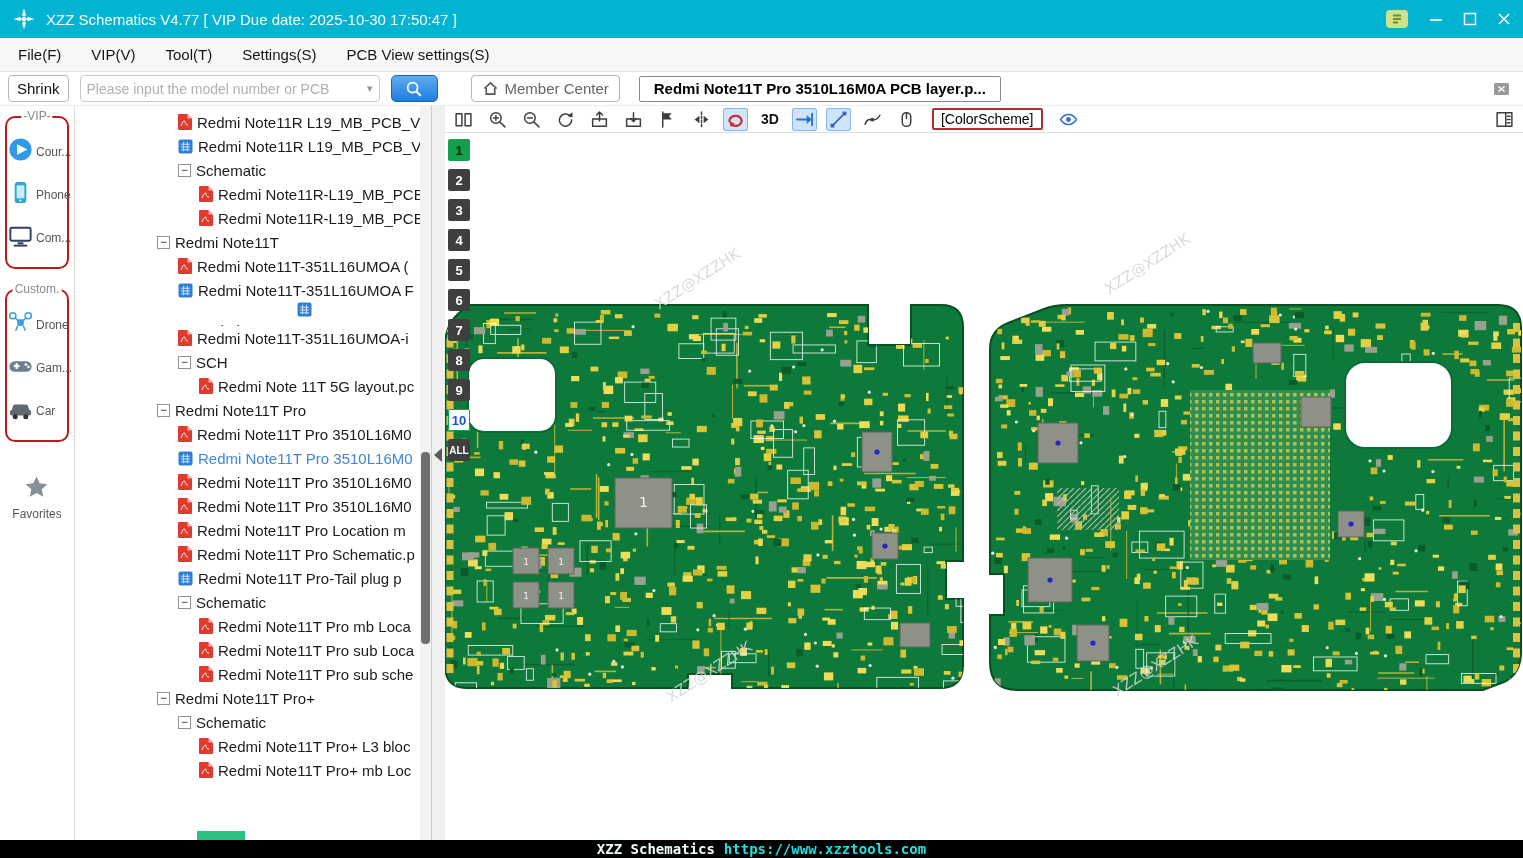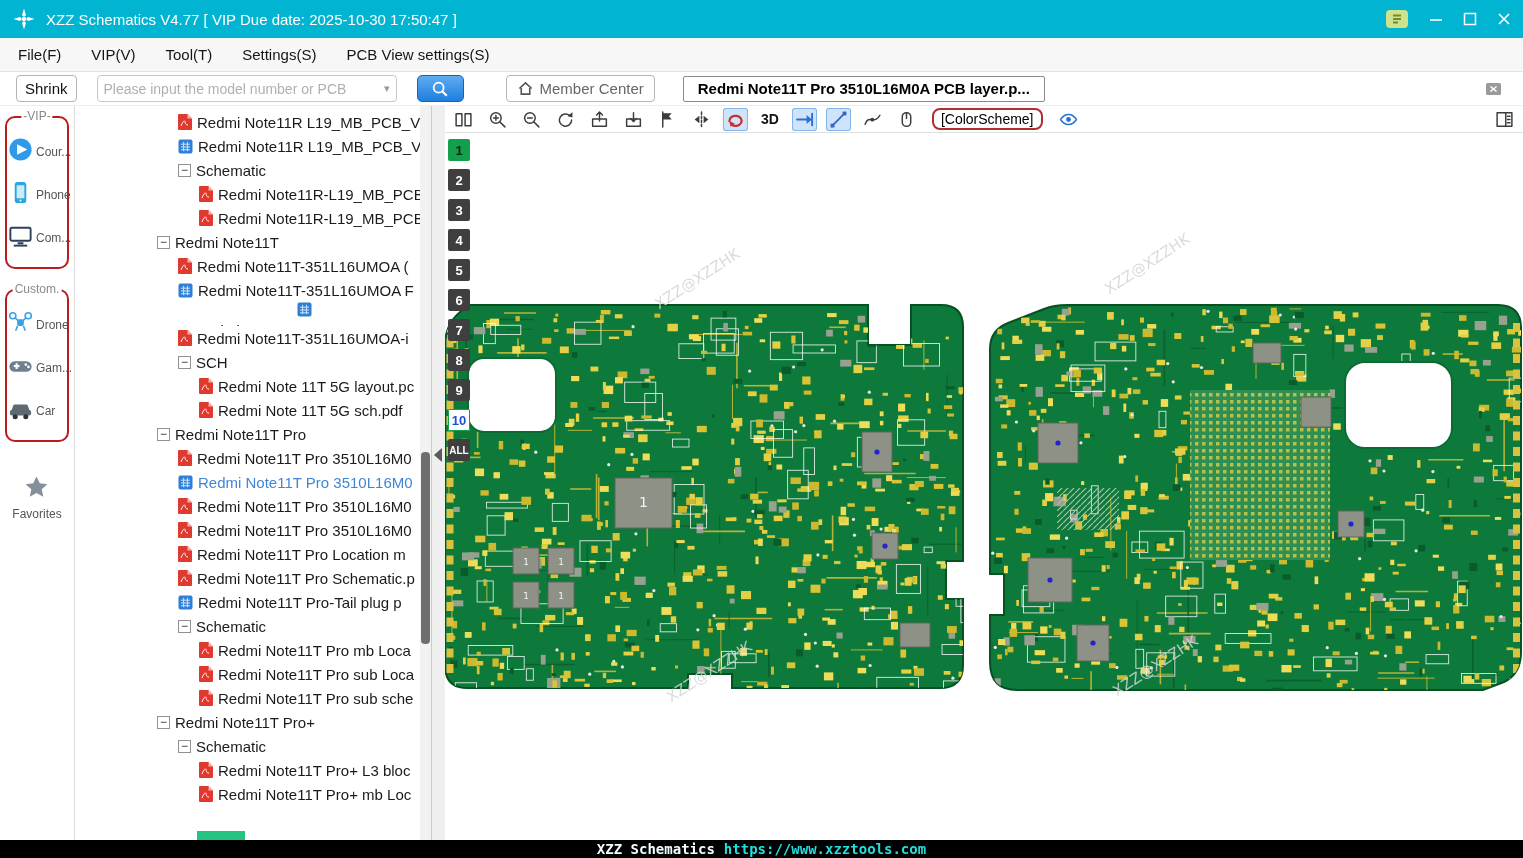--- a/index.html
+++ b/index.html
@@ -8,21 +8,21 @@
 .app{width:1523px;height:858px;display:flex;flex-direction:column;background:#fff}
 
 .titlebar{height:38px;background:#00b4d2;display:flex;align-items:center;padding:0 12px;gap:10px;flex:none}
 .title-text{color:#fff;font-size:15px}
 .title-controls{margin-left:auto;display:flex;align-items:center;gap:20px}
 .winbtn{cursor:pointer;display:flex;align-items:center}
 
 .menubar{height:34px;background:#f7f7f7;display:flex;align-items:center;gap:30px;padding:0 18px;border-bottom:1px solid #e3e3e3;flex:none}
 .menu-item{font-size:15px;color:#151515;cursor:pointer;white-space:nowrap}
 
-.searchrow{height:34px;display:flex;align-items:center;padding:0 16px;gap:20px;background:#fff;flex:none;border-bottom:1px solid #eee}
+.searchrow{height:34px;display:flex;align-items:center;padding:0 8px;gap:11px;background:#fff;flex:none;border-bottom:1px solid #eee}
 .shrink-btn{height:27px;padding:0 8px;background:#fff;border:1px solid #b5b5b5;border-radius:4px;font-size:15px;font-family:inherit;cursor:pointer;color:#111}
 .search-combo{width:300px;height:27px;border:1px solid #c8c8c8;border-radius:4px;display:flex;align-items:center;padding:0 6px;gap:4px;background:#fff}
 .search-combo input{flex:1;border:0;outline:0;font-size:14px;font-family:inherit;color:#333;min-width:0;background:transparent}
 .search-combo input::placeholder{color:#b0b0b0}
 .caret{color:#999;font-size:11px;flex:none}
 .search-btn{width:47px;height:27px;border:1px solid #1565c0;border-radius:5px;background:linear-gradient(#5fabf0,#1e7fe0);display:flex;align-items:center;justify-content:center;cursor:pointer}
 .member-btn{margin-left:22px;height:27px;display:flex;align-items:center;gap:6px;background:#fff;border:1px solid #b5b5b5;border-radius:4px;padding:0 10px;font-size:15px;color:#666;font-family:inherit;cursor:pointer;white-space:nowrap}
 .doc-tab{margin-left:8px;height:26px;display:flex;align-items:center;padding:0 14px;border:1px solid #8a8a8a;background:#fff;font-size:15px;font-weight:bold;color:#000;border-radius:2px;cursor:pointer;white-space:nowrap}
 .flex-spacer{flex:1}
 .panel-close{margin-right:4px;cursor:pointer;display:flex}
@@ -48,21 +48,21 @@
 
 .splitter{width:13px;background:#efefef;position:relative;flex:none;cursor:col-resize}
 .collapse-arrow{position:absolute;top:342px;left:2px;width:0;height:0;border-top:7px solid transparent;border-bottom:7px solid transparent;border-right:8px solid #5a5a5a}
 
 .content{flex:1;display:flex;flex-direction:column;min-width:0}
 .pcb-toolbar{height:27px;display:flex;align-items:center;padding:0 6px;gap:3px;border-bottom:1px solid #e0e0e0;background:#fff;flex:none}
 .tb-icons{display:flex;align-items:center;gap:9px}
 .tbtn{width:25px;height:23px;display:flex;align-items:center;justify-content:center;border-radius:3px;cursor:pointer}
 .tbtn.on{background:#cfe4fa;box-shadow:inset 0 0 0 1px #85b6e8}
 .tbtn.txt{font-size:14px;color:#111;width:auto;padding:0 4px;font-weight:bold}
-.colorscheme-btn{margin-left:10px;height:22px;padding:0 7px;background:#fff;border:2px solid #b03030;font-size:14px;color:#000;font-family:inherit;cursor:pointer;border-radius:8px;white-space:nowrap}
+.colorscheme-btn{margin-left:10px;height:22px;padding:0 7px;background:#fff;border:2px solid #b03030;font-size:14px;color:#000;font-family:inherit;cursor:pointer;border-radius:2px;white-space:nowrap}
 .eye-wrap{margin-left:10px}
 .canvas-wrap{flex:1;position:relative;background:#fff;overflow:hidden}
 .layer-strip{position:absolute;left:3px;top:6px;display:flex;flex-direction:column;gap:8px;z-index:5}
 .layer{width:22px;height:22px;display:flex;align-items:center;justify-content:center;font-size:13px;font-weight:bold;color:#fff;background:#3f3f3f;border-radius:2px;cursor:pointer}
 .layer.active{background:#12a04c;color:#10270f}
 .layer.hl{background:#fff;color:#1d4ed8;box-shadow:inset 0 0 0 1px #12a04c}
 .layer.all{font-size:10px}
 
 .statusbar{height:18px;background:#000;display:flex;align-items:center;justify-content:center;gap:9px;font-family:"DejaVu Sans Mono",monospace;font-size:14px;font-weight:bold;flex:none}
 .statusbar .brand{color:#f2ffff}
@@ -319,30 +319,20 @@
           </div>
           <div class="tree-row" style="padding-left: 124px;">
             <span class="ficon">
               <svg width="14" height="16" viewBox="0 0 14 16">
                 <path d="M1 0h8.5L14 4.5V15a1 1 0 0 1-1 1H1a1 1 0 0 1-1-1V1a1 1 0 0 1 1-1z" fill="#e0392e"></path>
                 <path d="M9.5 0L14 4.5H9.5z" fill="#f7b1ab"></path>
                 <path d="M3 12c1.2-3.2 2.6-5.4 3.6-5 1 .5-.3 3.4 3.4 4.2" stroke="#fff" stroke-width="1" fill="none"></path>
               </svg>
             </span>
             <span class="tlabel">Redmi Note 11T 5G layout.pc</span>
-          </div>
-          <div class="tree-row" style="padding-left: 124px;">
-            <span class="ficon">
-              <svg width="14" height="16" viewBox="0 0 14 16">
-                <path d="M1 0h8.5L14 4.5V15a1 1 0 0 1-1 1H1a1 1 0 0 1-1-1V1a1 1 0 0 1 1-1z" fill="#e0392e"></path>
-                <path d="M9.5 0L14 4.5H9.5z" fill="#f7b1ab"></path>
-                <path d="M3 12c1.2-3.2 2.6-5.4 3.6-5 1 .5-.3 3.4 3.4 4.2" stroke="#fff" stroke-width="1" fill="none"></path>
-              </svg>
-            </span>
-            <span class="tlabel">Redmi Note 11T 5G sch.pdf</span>
           </div>
           <div class="tree-row" style="padding-left: 82px;">
             <span class="expander">−</span>
             <span class="tlabel">Redmi Note11T Pro</span>
           </div>
           <div class="tree-row" style="padding-left: 103px;">
             <span class="ficon">
               <svg width="14" height="16" viewBox="0 0 14 16">
                 <path d="M1 0h8.5L14 4.5V15a1 1 0 0 1-1 1H1a1 1 0 0 1-1-1V1a1 1 0 0 1 1-1z" fill="#e0392e"></path>
                 <path d="M9.5 0L14 4.5H9.5z" fill="#f7b1ab"></path>

